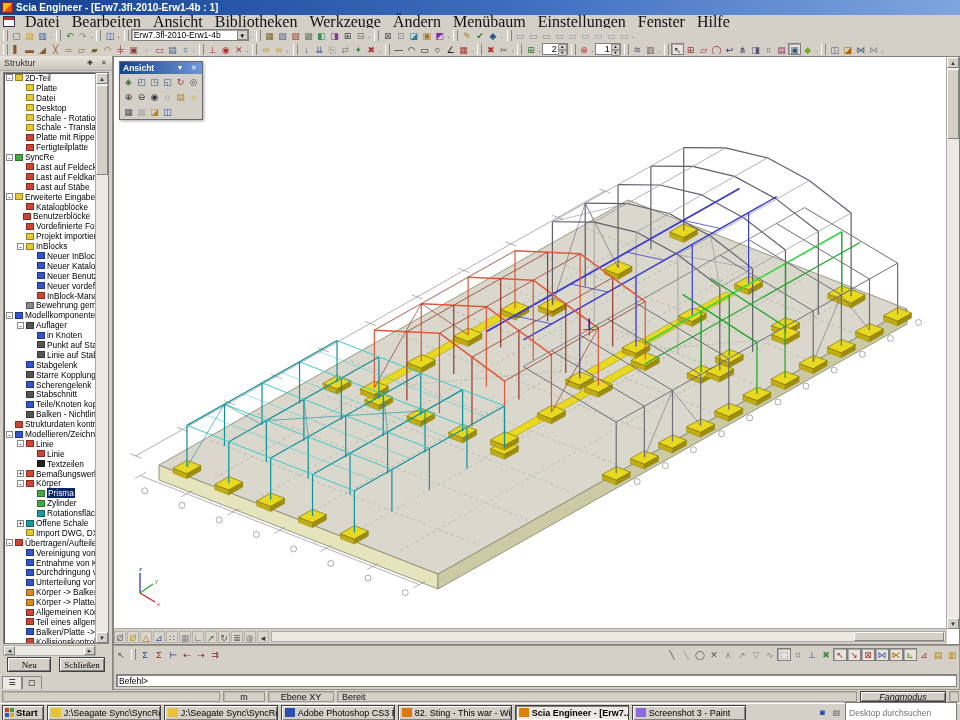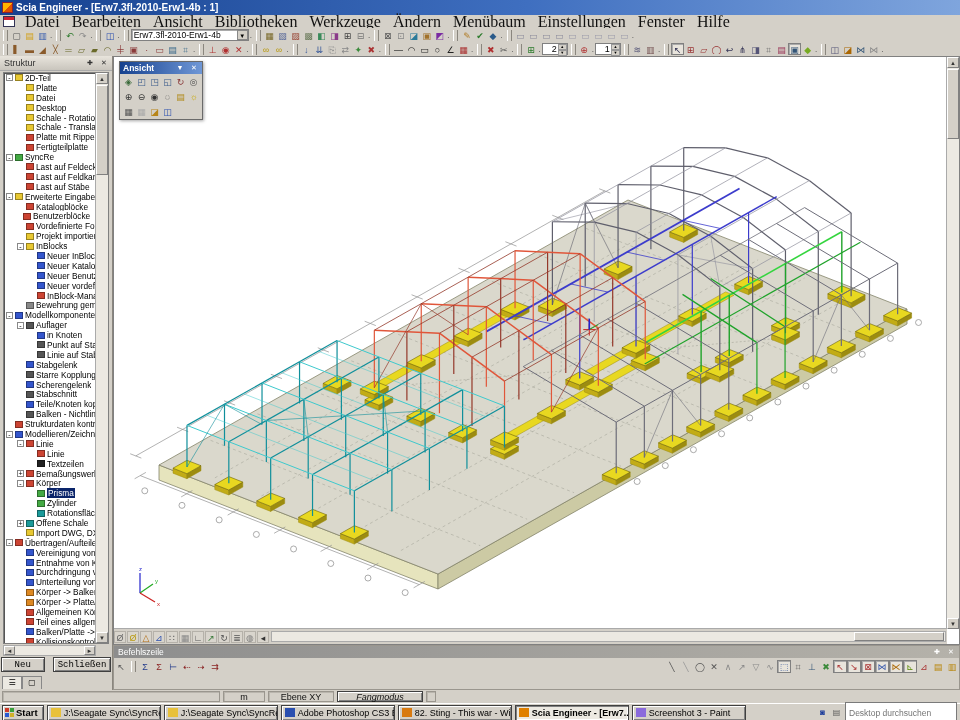--- a/index.html
+++ b/index.html
@@ -60,21 +60,21 @@
   .vscroll .thumb{position:absolute;left:0;right:0;background:#d4d0c8;border:1px solid #fff;
     border-right-color:#808080;border-bottom-color:#808080;box-sizing:border-box;}
   #tree-hscroll{position:absolute;left:3px;right:16px;bottom:34px;height:11px;background:#ece9e2;border:1px solid #aaa;
     display:flex;box-sizing:border-box;}
   .hs-arr{width:11px;background:#d4d0c8;border:1px solid #fff;border-right-color:#808080;border-bottom-color:#808080;
     font-size:6px;line-height:9px;text-align:center;color:#333;box-sizing:border-box;}
   .hs-sp{flex:1;}
   #panel-btns{position:absolute;left:0;right:0;bottom:15px;height:18px;display:flex;gap:8px;justify-content:center;}
   .xp-btn{height:15px;min-width:44px;background:#d4d0c8;border:1px solid #404040;
     box-shadow:inset 1px 1px 0 #fff, inset -1px -1px 0 #808080;font-size:9px;padding:0 4px;
-    font-family:Liberation Mono, monospace;}
+    font-family:Liberation Serif, serif;}
   #panel-tabs{position:absolute;left:2px;bottom:0;height:14px;display:flex;}
   .ptab{width:20px;height:13px;background:#d4d0c8;border:1px solid #888;border-bottom:none;
     font-size:8px;text-align:center;line-height:12px;box-sizing:border-box;}
   .ptab.act{background:#ece9e2;}
   
   #viewport{position:absolute;left:113px;top:56px;width:847px;height:589px;background:#fff;
     border:1px solid #808080;box-sizing:border-box;}
   #scene{position:absolute;left:0;top:0;width:833px;height:572px;}
   #vp-vscroll{position:absolute;top:0;right:0;bottom:15px;width:12px;background:#ece9e2;border-left:1px solid #aaa;}
   #vp-bottom{position:absolute;left:0;right:12px;bottom:0;height:15px;background:#d4d0c8;border-top:1px solid #aaa;
@@ -1036,27 +1036,20 @@
       </div>
     </div>
     <div id="vp-vscroll" class="vscroll">
       <div class="sb-arr up">▲</div>
       <div class="thumb" style="top:12px;height:70px;"></div>
       <div class="sb-arr dn">▼</div>
     </div>
   </div>
 
   <div id="cmdpanel">
-    <div id="cmd-title">
-      <span>Befehlszeile</span>
-      <span class="dock-btns">
-        <span class="dock-btn">✚</span>
-        <span class="dock-btn">✕</span>
-      </span>
-    </div>
     <div id="cmd-icons">
         <span class="tbi" style="color: rgb(85, 85, 85);">↖</span>
         <span class="grip"></span>
         <span class="tbi" style="color: rgb(34, 58, 138);">Σ</span>
         <span class="tbi" style="color: rgb(138, 35, 35);">Σ</span>
         <span class="tbi" style="color: rgb(34, 58, 138);">⊢</span>
         <span class="tbi" style="color: rgb(138, 35, 35);">⇠</span>
         <span class="tbi" style="color: rgb(138, 35, 35);">⇢</span>
         <span class="tbi" style="color: rgb(138, 35, 35);">⇉</span>
         <span id="cmd-spacer"></span>
@@ -1075,26 +1068,28 @@
         <span class="tbi on" style="color: rgb(170, 51, 51);">↖</span>
         <span class="tbi on" style="color: rgb(170, 51, 51);">↘</span>
         <span class="tbi on" style="color: rgb(170, 51, 51);">⊠</span>
         <span class="tbi on" style="color: rgb(51, 85, 170);">⋈</span>
         <span class="tbi on" style="color: rgb(170, 102, 0);">⋉</span>
         <span class="tbi on" style="color: rgb(85, 136, 0);">⊾</span>
         <span class="tbi" style="color: rgb(170, 51, 51);">⊿</span>
         <span class="tbi" style="color: rgb(184, 134, 11);">▤</span>
         <span class="tbi" style="color: rgb(184, 134, 11);">▥</span>
       </div>
+    <input id="cmd-input" value="Befehl&gt;" style="">
   </div>
 
   <div id="statusbar">
     <div class="st-cell" style="width:218px;"></div>
     <div class="st-cell" style="width:42px;justify-content:center;">m</div>
     <div class="st-cell" style="width:66px;justify-content:center;">Ebene XY</div>
+    <div class="st-cell st-grow">Bereit</div>
     <div class="st-cell st-btn" style="width:86px;justify-content:center;">Fangmodus</div>
     <div class="st-cell" style="width:10px;"></div>
   </div>
 
   <div id="taskbar">
     <div id="start-btn">
       <span class="winflag">
           <i style="background: rgb(208, 58, 42);"></i>
           <i style="background: rgb(58, 160, 58);"></i>
           <i style="background: rgb(42, 90, 208);"></i>

